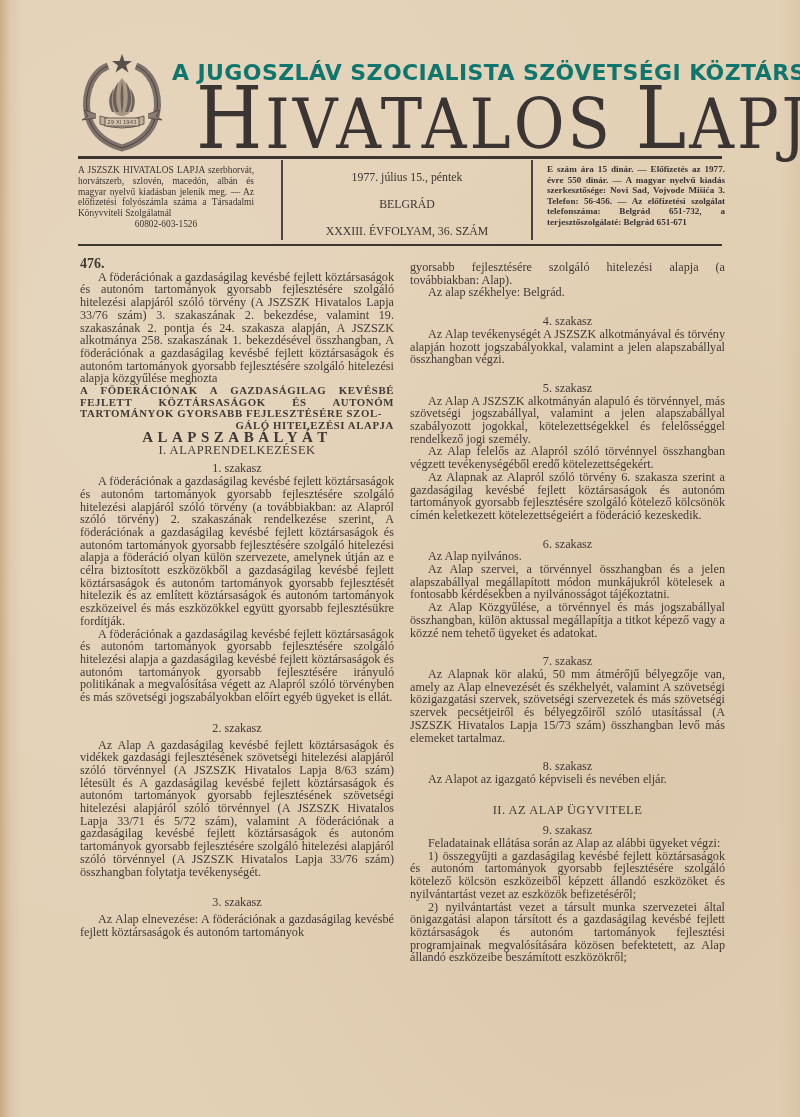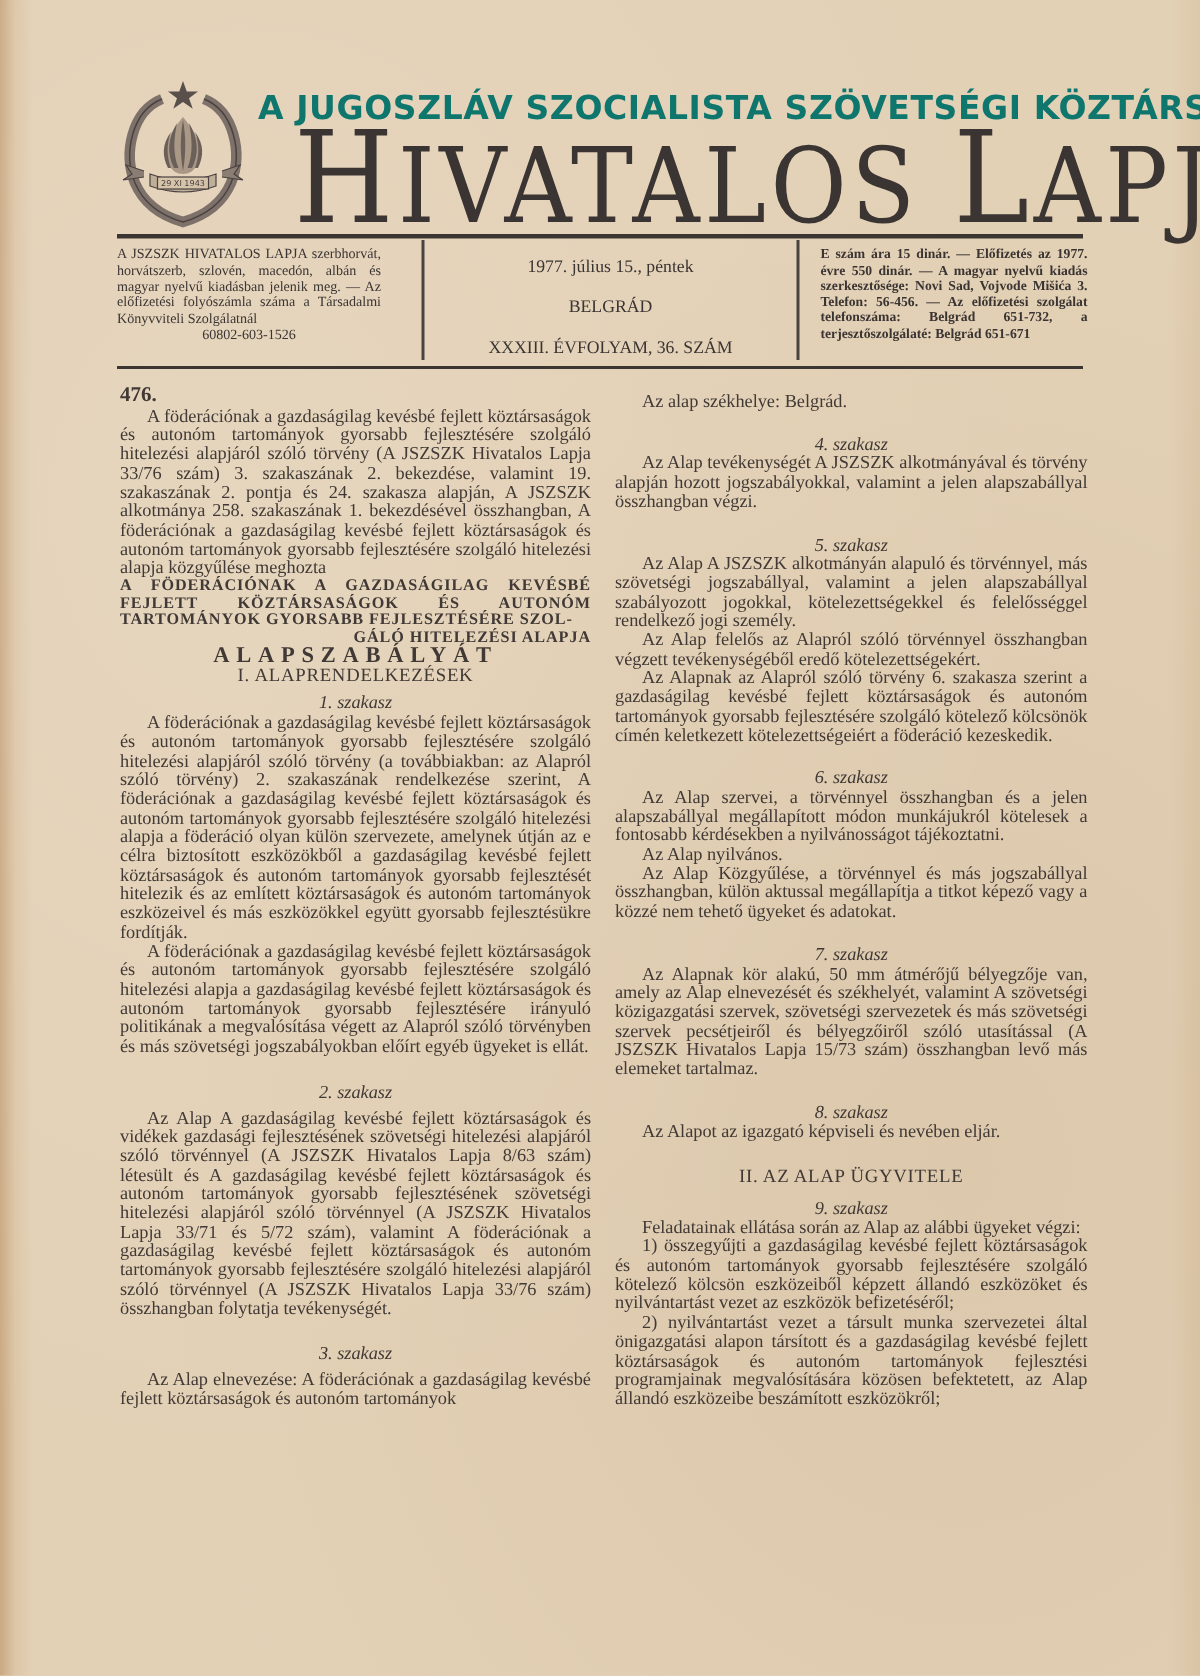--- a/index.html
+++ b/index.html
@@ -66,21 +66,21 @@
   .col p { margin: 0; text-indent: 18px; }
   .col p.noindent { text-indent: 0; }
   .doc-number { font-size: 14px; font-weight: bold; margin: 6px 0 8px 14px; text-indent: 0 !important; }
   .caps-heading {
     font-weight: bold; font-size: 10.8px; line-height: 11.5px; letter-spacing: 0.6px;
     text-align: justify; margin: 14px 0 10px 0; text-indent: 0 !important;
   }
   .caps-heading .last { display: block; text-align: right; font-family: Liberation Serif, serif; }
   .statute-title { text-align: center; font-weight: bold; font-size: 15px; letter-spacing: 4.5px; margin: 6px 0 6px 0; text-indent: 0 !important; }
   .chapter { text-align: center; font-size: 12.5px; letter-spacing: 0.5px; margin: 0 0 10px 0; text-indent: 0 !important; }
-  .section { text-align: center; margin: 12px 0 1px 0; text-indent: 0 !important; font-style: italic; }
+  .section { text-align: center; margin: 12px 0 1px 0; text-indent: 0 !important; }
   .section.first { margin-top: 6px; }
   .spacer { height: 4px; }
 </style>
 </head>
 <body>
 
 <div class="page">
 
   <svg class="emblem" viewBox="0 0 88 104">
     <g fill="none" stroke="#4a4240" stroke-width="1.6">
@@ -144,33 +144,34 @@
     <p class="section" style="margin-top:18px">2. szakasz</p>
     <div class="spacer"></div>
     <p>Az Alap A gazdaságilag kevésbé fejlett köztársaságok és vidékek gazdasági fejlesztésének szövetségi hitelezési alapjáról szóló törvénnyel (A JSZSZK Hivatalos Lapja 8/63 szám) létesült és A gazdaságilag kevésbé fejlett köztársaságok és autonóm tartományok gyorsabb fejlesztésének szövetségi hitelezési alapjáról szóló törvénnyel (A JSZSZK Hivatalos Lapja 33/71 és 5/72 szám), valamint A föderációnak a gazdaságilag kevésbé fejlett köztársaságok és autonóm tartományok gyorsabb fejlesztésére szolgáló hitelezési alapjáról szóló törvénnyel (A JSZSZK Hivatalos Lapja 33/76 szám) összhangban folytatja tevékenységét.</p>
 
     <p class="section" style="margin-top:18px">3. szakasz</p>
     <div class="spacer"></div>
     <p>Az Alap elnevezése: A föderációnak a gazdaságilag kevésbé fejlett köztársaságok és autonóm tartományok</p>
   </div>
 
   <div class="col right">
+    <p class="noindent">gyorsabb fejlesztésére szolgáló hitelezési alapja (a továbbiakban: Alap).</p>
     <p>Az alap székhelye: Belgrád.</p>
 
     <p class="section" style="margin-top:16px">4. szakasz</p>
     <p>Az Alap tevékenységét A JSZSZK alkotmányával és törvény alapján hozott jogszabályokkal, valamint a jelen alapszabállyal összhangban végzi.</p>
 
     <p class="section" style="margin-top:16px">5. szakasz</p>
     <p>Az Alap A JSZSZK alkotmányán alapuló és törvénnyel, más szövetségi jogszabállyal, valamint a jelen alapszabállyal szabályozott jogokkal, kötelezettségekkel és felelősséggel rendelkező jogi személy.</p>
     <p>Az Alap felelős az Alapról szóló törvénnyel összhangban végzett tevékenységéből eredő kötelezettségekért.</p>
     <p>Az Alapnak az Alapról szóló törvény 6. szakasza szerint a gazdaságilag kevésbé fejlett köztársaságok és autonóm tartományok gyorsabb fejlesztésére szolgáló kötelező kölcsönök címén keletkezett kötelezettségeiért a föderáció kezeskedik.</p>
 
     <p class="section" style="margin-top:16px">6. szakasz</p>
+    <p>Az Alap nyilvános.</p>
     <p>Az Alap szervei, a törvénnyel összhangban és a jelen alapszabállyal megállapított módon munkájukról kötelesek a fontosabb kérdésekben a nyilvánosságot tájékoztatni.</p>
-    <p>Az Alap nyilvános.</p>
     <p>Az Alap Közgyűlése, a törvénnyel és más jogszabállyal összhangban, külön aktussal megállapítja a titkot képező vagy a közzé nem tehető ügyeket és adatokat.</p>
 
     <p class="section" style="margin-top:16px">7. szakasz</p>
     <p>Az Alapnak kör alakú, 50 mm átmérőjű bélyegzője van, amely az Alap elnevezését és székhelyét, valamint A szövetségi közigazgatási szervek, szövetségi szervezetek és más szövetségi szervek pecsétjeiről és bélyegzőiről szóló utasítással (A JSZSZK Hivatalos Lapja 15/73 szám) összhangban levő más elemeket tartalmaz.</p>
 
     <p class="section" style="margin-top:16px">8. szakasz</p>
     <p>Az Alapot az igazgató képviseli és nevében eljár.</p>
 
     <p class="chapter" style="margin-top:18px; margin-bottom:8px">II. AZ ALAP ÜGYVITELE</p>
 

